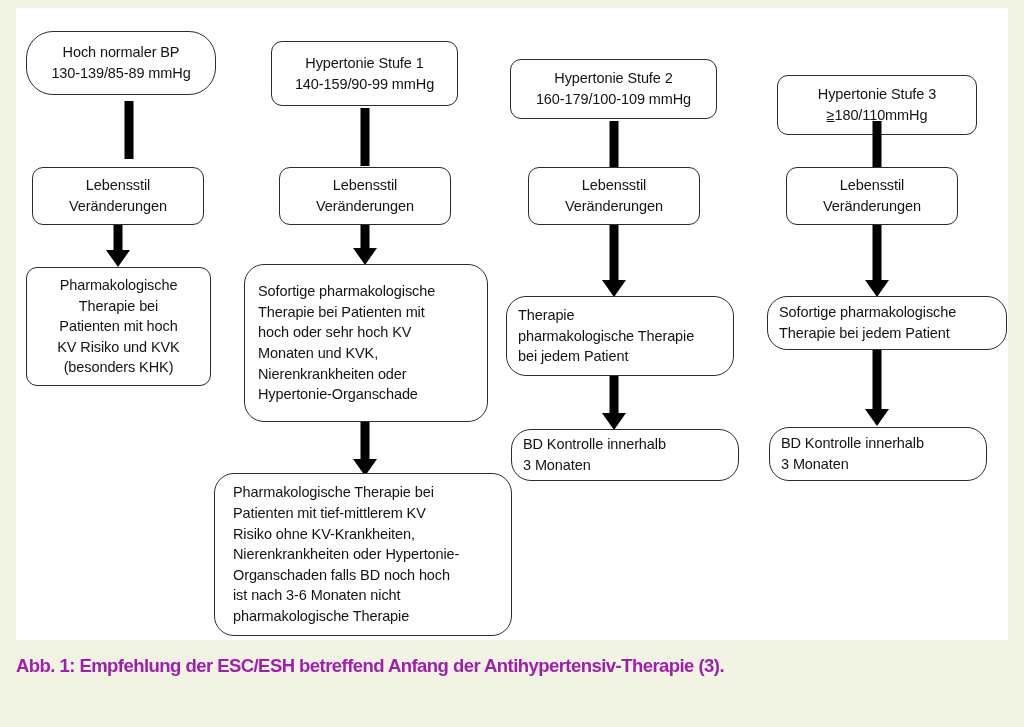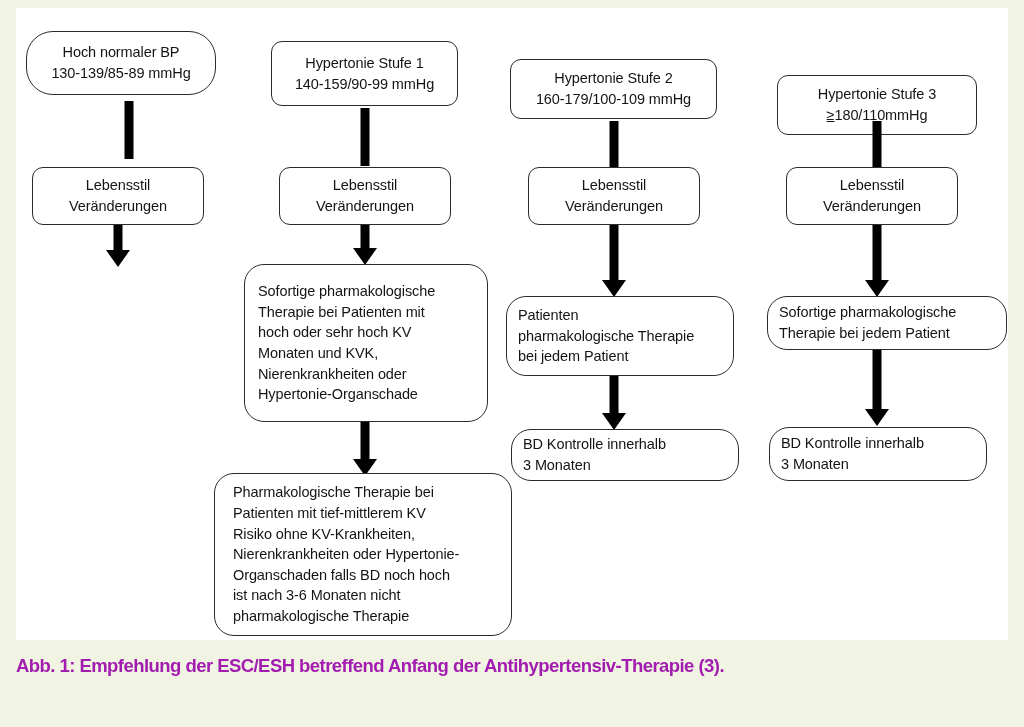--- a/index.html
+++ b/index.html
@@ -104,20 +104,27 @@
     <div class="node center" style="left:16px; top:159px; width:172px; height:58px;">
       <span class="ln">Lebensstil</span>
       <span class="ln">Veränderungen</span>
     </div>
 
     <div class="arrow" style="left:89px; top:217px; width:26px; height:42px;">
       <div class="shaft" style="height:26px;"></div>
       <div class="head"></div>
     </div>
 
+    <div class="node center" style="left:10px; top:259px; width:185px; height:119px;">
+      <span class="ln">Pharmakologische</span>
+      <span class="ln">Therapie bei</span>
+      <span class="ln">Patienten mit  hoch</span>
+      <span class="ln">KV Risiko und KVK</span>
+      <span class="ln">(besonders KHK)</span>
+    </div>
 
     <div class="node center" style="left:255px; top:33px; width:187px; height:65px;">
       <span class="ln">Hypertonie Stufe 1</span>
       <span class="ln">140-159/90-99 mmHg</span>
     </div>
 
     <div class="arrow" style="left:336px; top:100px; width:26px; height:58px;">
       <div class="shaft" style="height:58px;"></div>
     </div>
 
@@ -168,21 +175,21 @@
       <span class="ln">Lebensstil</span>
       <span class="ln">Veränderungen</span>
     </div>
 
     <div class="arrow" style="left:585px; top:217px; width:26px; height:72px;">
       <div class="shaft" style="height:56px;"></div>
       <div class="head"></div>
     </div>
 
     <div class="node left" style="left:490px; top:288px; width:228px; height:80px; padding-left:11px;">
-      <span class="ln">Patienten</span>
+      <span class="ln">Therapie</span>
       <span class="ln">pharmakologische Therapie</span>
       <span class="ln">bei jedem Patient</span>
     </div>
 
     <div class="arrow" style="left:585px; top:368px; width:26px; height:54px;">
       <div class="shaft" style="height:38px;"></div>
       <div class="head"></div>
     </div>
 
     <div class="node left" style="left:495px; top:421px; width:228px; height:52px; padding-left:11px;">

